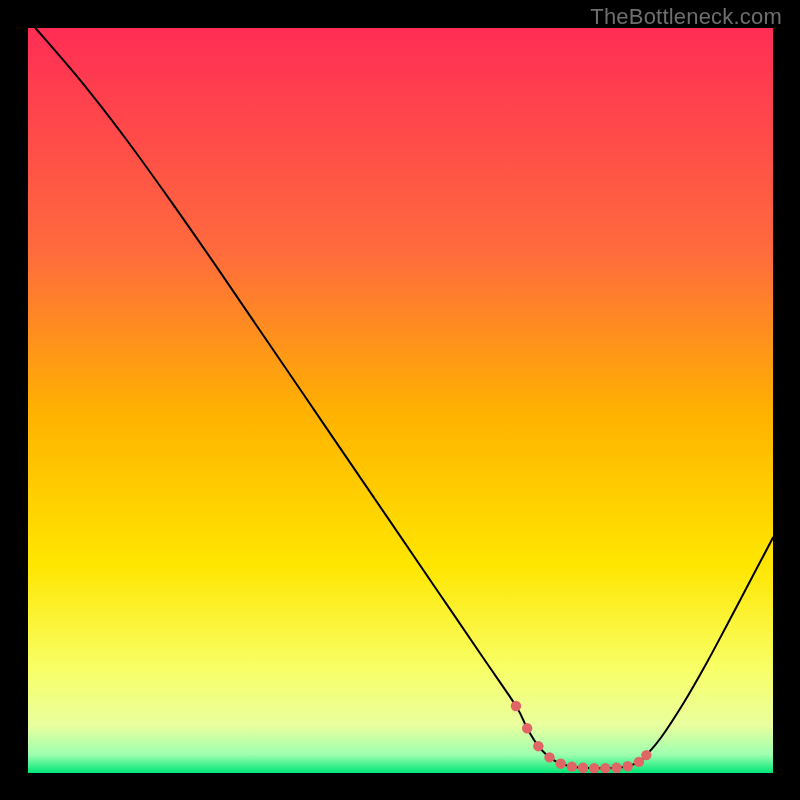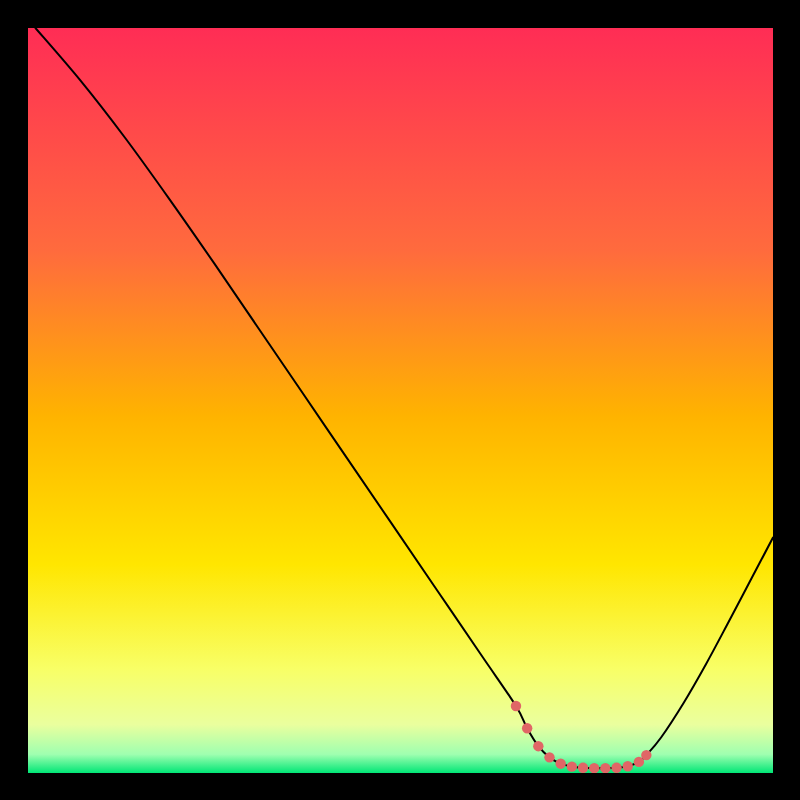--- a/index.html
+++ b/index.html
@@ -20,20 +20,21 @@
     left: 28px;
     top: 28px;
     width: 745px;
     height: 745px;
   }
   svg { display: block; }
 </style>
 </head>
 <body>
 <div class="wrap">
+  <div class="attribution">TheBottleneck.com</div>
   <div class="plot">
     <svg id="chart-svg" width="745" height="745" viewBox="0 0 745 745" preserveAspectRatio="none">
         <defs>
           <linearGradient id="bg-grad" x1="0" y1="0" x2="0" y2="1">
             <stop offset="0%" stop-color="#ff2d55"></stop>
             <stop offset="30%" stop-color="#ff6b3d"></stop>
             <stop offset="52%" stop-color="#ffb300"></stop>
             <stop offset="72%" stop-color="#ffe600"></stop>
             <stop offset="86%" stop-color="#f8ff66"></stop>
             <stop offset="93.5%" stop-color="#eaff9e"></stop>

